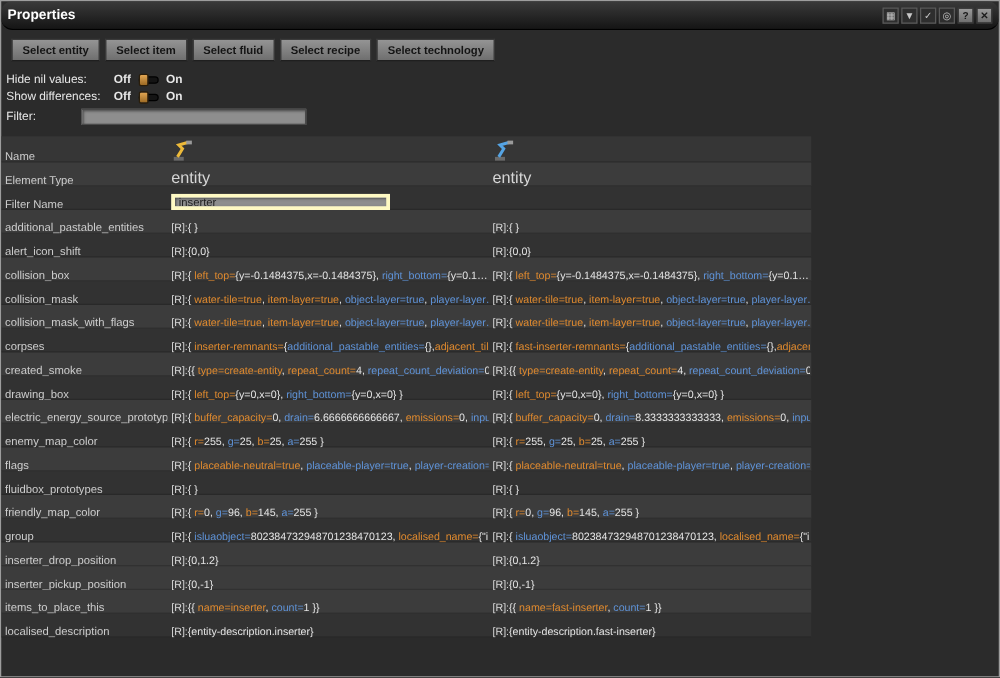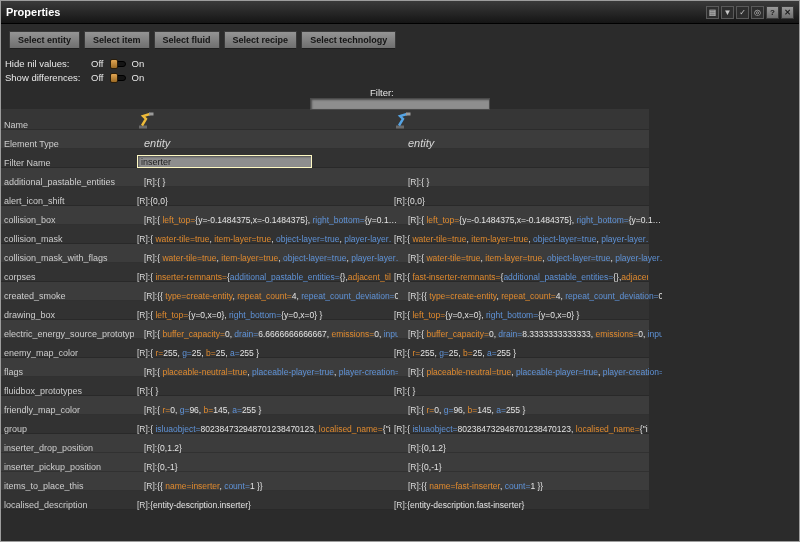--- a/index.html
+++ b/index.html
@@ -1,50 +1,50 @@
 <!DOCTYPE html>
 <html><head>
 <meta charset="utf-8">
 <style>
   * { box-sizing: border-box; margin: 0; padding: 0; }
   html, body { width: 800px; height: 542px; overflow: hidden; }
   body { font-family: "Liberation Sans", sans-serif; background: #202020; }
 
   .window { width: 800px; height: 542px; background: #2b2b2b; border: 1px solid #9d9d9d; position: relative; overflow: hidden; }
 
-  .titlebar { height: 18px; background: linear-gradient(#3a3a3a, #151515); display: flex; align-items: center; padding: 11px 5px; border-bottom: 1px solid #000; }
+  .titlebar { height: 18px; background: linear-gradient(#3a3a3a, #151515); display: flex; align-items: center; padding: 11px 5px; border-bottom: 1px solid #000; border-radius: 9px; }
   .title { color: #ffffff; font-weight: bold; font-size: 11px; }
   .tb-btns { margin-left: auto; display: flex; gap: 2px; }
   .tb-btn { width: 13px; height: 13px; display: flex; align-items: center; justify-content: center; padding: 0; cursor: pointer; }
   .tb-btn.dark { background: #2e2e2e; border: 1px solid #5a5a5a; color: #c8c8c8; }
   .tb-btn.gray { background: linear-gradient(#9a9a9a, #6e6e6e); border: 1px solid #3a3a3a; color: #1a1a1a; font-weight: bold; }
   .tb-btn .g { font-size: 8px; line-height: 11px; }
 
   .toolbar { display: flex; gap: 4px; padding: 7px 8px 5px 8px; }
   .sel-btn { background: linear-gradient(#949494, #6f6f6f); border: 1px solid #3a3a3a; border-bottom-color: #1f1f1f; color: #141414; font-family: "Liberation Sans", sans-serif; font-size: 9px; font-weight: bold; padding: 3px 8px; cursor: pointer; text-align: center; }
 
   .options { padding: 3px 4px 0 4px; font-size: 9.5px; color: #e8e8e8; }
   .opt-row { display: flex; align-items: center; height: 13px; margin-bottom: 1px; }
   .opt-label { min-width: 84px; }
-  .sw-label { margin: 0 2px; }
+  .sw-label { margin: 0 2px; font-weight: bold; }
   .switch { position: relative; width: 16px; height: 6px; background: #141414; border: 1px solid #000; border-radius: 3px; margin: 0 4px; display: inline-block; cursor: pointer; }
   .knob { position: absolute; left: -1px; top: -3px; width: 8px; height: 10px; background: linear-gradient(#e2a653, #9c6a24); border: 1px solid #2a1d0a; border-radius: 2px; }
-  .filter-row { margin-top: 3px; flex-direction: column; }
+  .filter-row { margin-top: 3px; }
   .filter-label { min-width: 60px; }
   .filter-input { width: 180px; height: 13px; background: #8e8e8e; border: 1px solid #4a4a4a; box-shadow: inset 1px 1px 2px rgba(0,0,0,0.45); font-family: "Liberation Sans", sans-serif; font-size: 9px; color: #1d1d1d; padding: 0 3px; }
 
   .table { width: 648px; margin-top: 9px; }
   .trow { display: flex; align-items: flex-end; height: 19px; width: 648px; box-shadow: inset 0 -1px rgba(0,0,0,0.18); }
   .trow.header { height: 21px; background: #363636; }
-  .trow.light { background: #3c3c3c; gap: 7px; }
+  .trow.light { background: #3c3c3c; }
   .trow.dark  { background: #323232; }
   .cell-name { width: 133px; padding: 0 3px; font-size: 9px; color: #cdcdcd; white-space: nowrap; overflow: hidden; flex: none; }
   .cell-val  { width: 257px; padding: 0 3px; font-size: 8.5px; white-space: nowrap; overflow: hidden; flex: none; }
-  .cell-val.plain { color: #d6d6d6; font-size: 11px; font-style: italic; }
-  .name-input { width: 175px; height: 13px; background: #8e8e8e; border: 1px solid #fef9c3; box-shadow: inset 1px 1px 2px rgba(0,0,0,0.45); font-family: "Liberation Sans", sans-serif; font-size: 9px; color: #1d1d1d; padding: 0 3px; }
+  .cell-val.plain { color: #d6d6d6; font-size: 13px; }
+  .name-input { width: 175px; height: 13px; background: #8e8e8e; border: 3px solid #fef9c3; box-shadow: inset 1px 1px 2px rgba(0,0,0,0.45); font-family: "Liberation Sans", sans-serif; font-size: 9px; color: #1d1d1d; padding: 0 3px; }
   .col-icon { display: block; }
 
   .seg-r { color: #dadada; }
   .seg-w { color: #e4e4e4; }
   .seg-o { color: #e08a2e; }
   .seg-b { color: #5f93d8; }
 </style>
 </head>
 <body>
 

